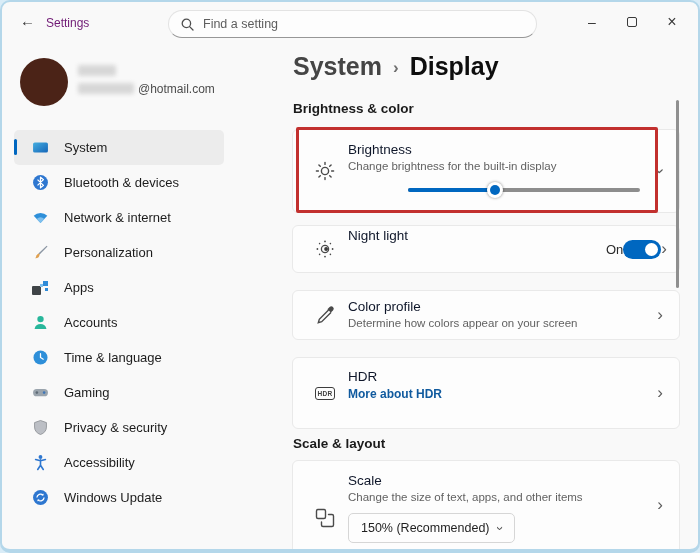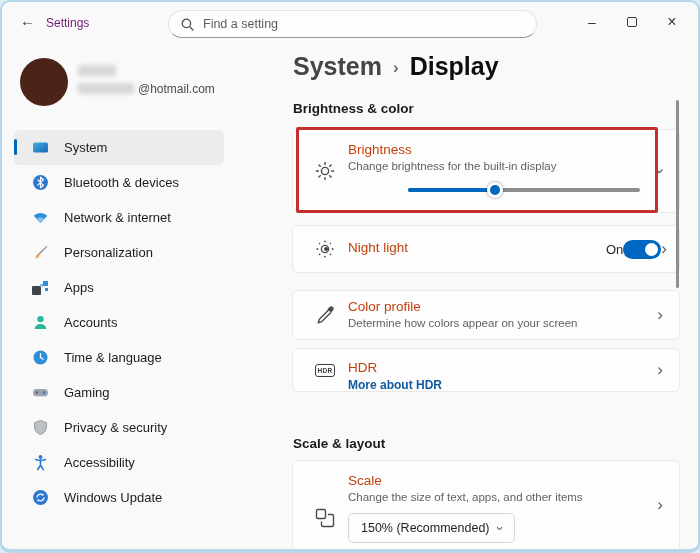--- a/index.html
+++ b/index.html
@@ -59,47 +59,47 @@
   .crumb-current { color:#0e0e0e; font-weight:700; }
   .section-label { position:absolute; left:1px; font-size:13.5px; font-weight:700; color:#1b1b1b; }
   .lbl-1 { top:55px; } .lbl-2 { top:390px; }
 
   .card {
     position:absolute; left:0; width:388px;
     background:#fdfdfd; border:1px solid #e9e9e9; border-radius:6px;
   }
   .card-icon { position:absolute; left:19px; top:50%; transform:translateY(-50%); width:26px; height:26px; display:flex; align-items:center; justify-content:center; }
   .card-text { position:absolute; left:55px; }
-  .card-title { font-size:13.5px; color:#c2410c; }
+  .card-title { font-size:13.5px; color:#0f172a; }
   .card-sub { font-size:11.5px; color:#626262; margin-top:3px; }
   .chev { position:absolute; right:16px; top:50%; transform:translateY(-50%); font-size:17px; color:#5c5c5c; cursor:pointer; }
   .chev.down { transform:translateY(-50%) rotate(90deg); }
 
   #card-brightness { top:83px; height:84px; }
   #card-brightness .card-text { top:12px; }
   #card-brightness .chev { top:41px; }
   .red-box { position:absolute; left:4px; top:81px; width:362px; height:86px; border:3px solid #c2302e; border-radius:2px; z-index:5; pointer-events:none; }
 
   .slider-track { position:absolute; left:115px; top:58px; width:232px; height:4px; background:#8d8d8d; border-radius:2px; cursor:pointer; }
   .slider-fill { height:100%; width:37%; background:#0067c0; border-radius:2px; position:relative; }
   .slider-thumb { position:absolute; right:-9px; top:50%; transform:translateY(-50%); width:16px; height:16px; background:#fff; border-radius:50%; box-shadow:0 0 3px rgba(0,0,0,.45); cursor:pointer; }
   .slider-thumb::after { content:""; position:absolute; inset:3px; border-radius:50%; background:#0067c0; }
 
   #card-night { top:179px; height:48px; }
-  #card-night .card-text { top:14px; }
+  #card-night .card-text { top:2px; }
   .night-right { position:absolute; right:12px; top:50%; transform:translateY(-50%); display:flex; align-items:center; }
   .toggle-label { font-size:13px; color:#2a2a2a; }
   .toggle { width:38px; height:19px; border-radius:10px; background:#0067c0; position:relative; cursor:pointer; }
   .toggle .knob { position:absolute; right:3px; top:3px; width:13px; height:13px; border-radius:50%; background:#fff; }
   .night-right .chev { position:static; transform:none; }
 
   #card-color { top:244px; height:50px; }
   #card-color .card-text { top:8px; }
 
-  #card-hdr { top:302px; height:44px; }
+  #card-hdr { top:311px; height:72px; }
   #card-hdr .card-text { top:11px; }
   .hdr-badge { font-size:6.5px; font-weight:700; color:#3d3d3d; border:1px solid #3d3d3d; border-radius:3px; padding:2px 2px; letter-spacing:.3px; }
   .hdr-link { font-size:12px; font-weight:700; color:#105a9e; margin-top:3px; cursor:pointer; }
 
   #card-scale { top:414px; height:125px; }
   #card-scale .card-icon { top:44px; transform:none; }
   #card-scale .card-text { top:12px; }
   #card-scale .chev { top:44px; }
   .dropdown {
     position:absolute; left:55px; top:52px; height:30px; min-width:132px;

